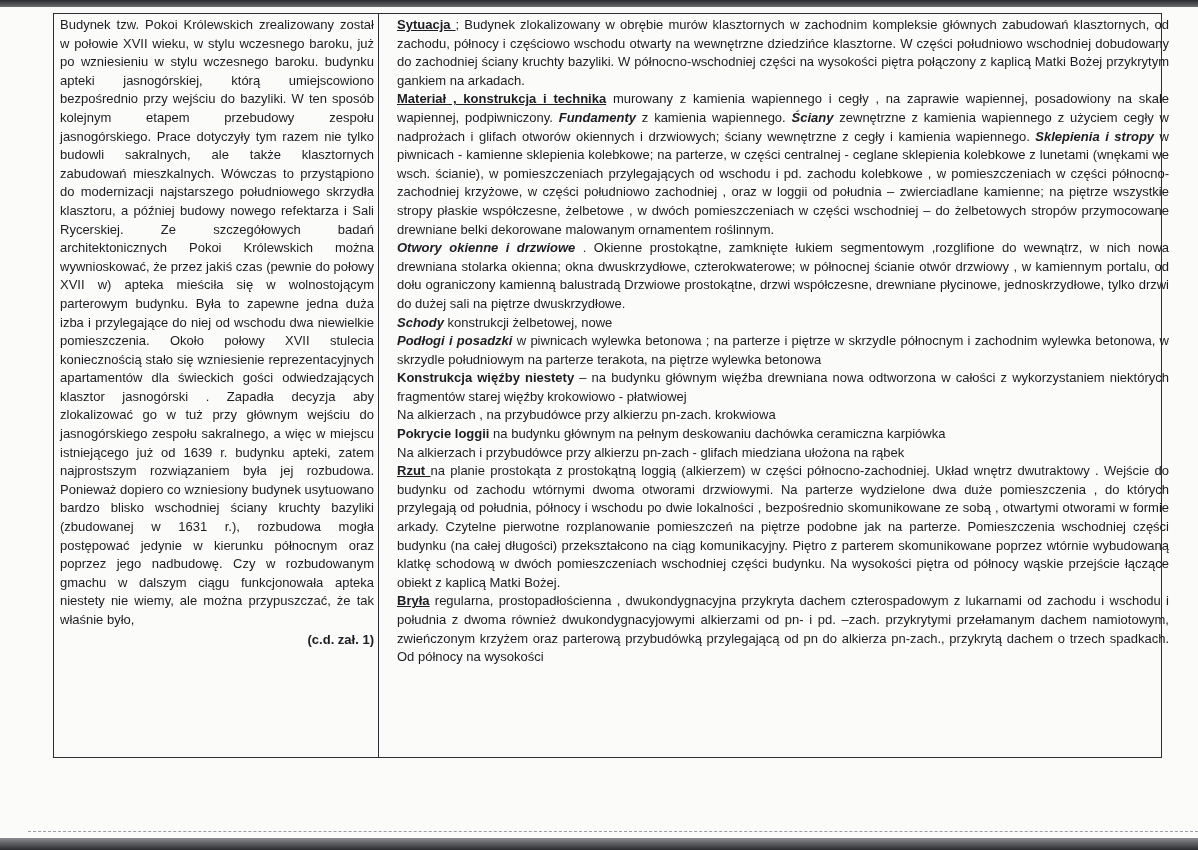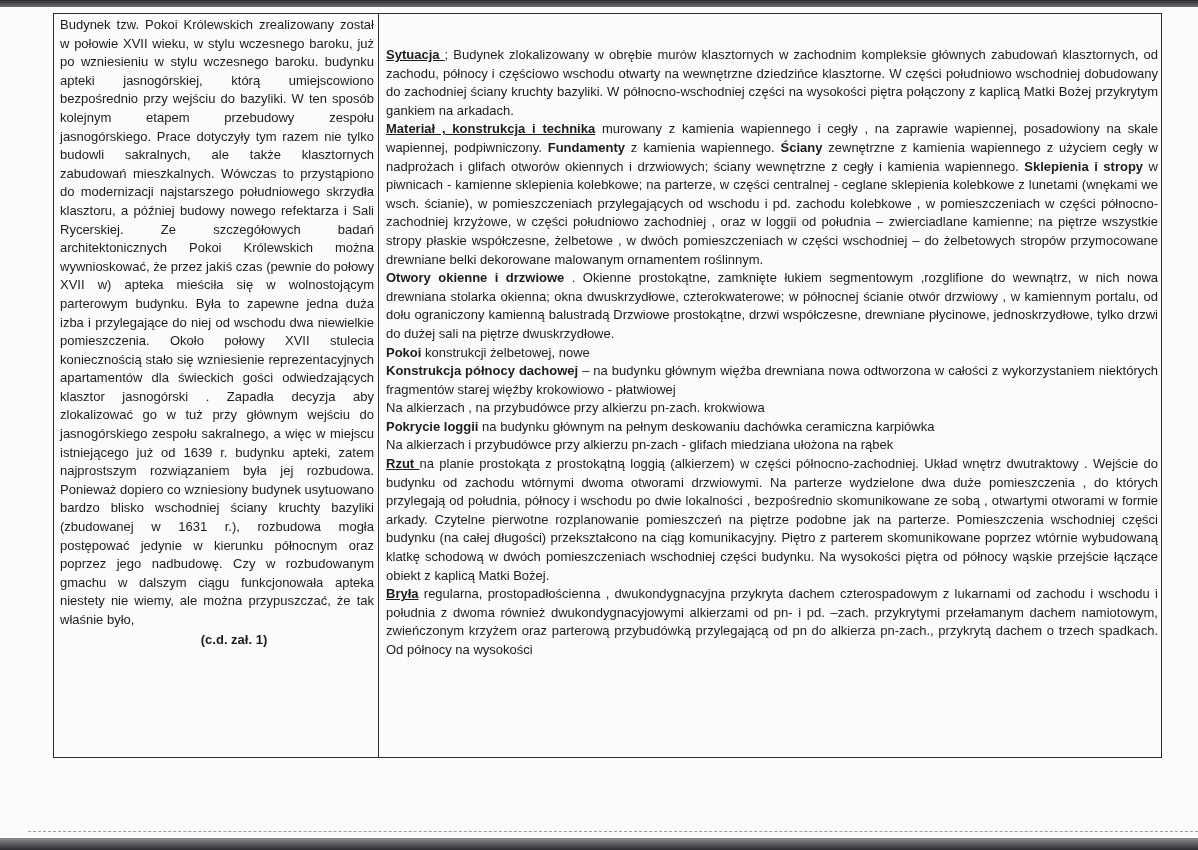--- a/index.html
+++ b/index.html
@@ -15,26 +15,26 @@
   .table-frame {
     position:absolute; left:53px; top:13px; width:1109px; height:745px;
     border:1.5px solid #2c2e36; box-sizing:border-box;
   }
   .col-divider { position:absolute; left:378px; top:13px; width:0; height:745px; border-left:1.5px solid #2c2e36; }
   .col {
     position:absolute; top:16px; font-size:13px; line-height:18.6px;
     text-align:justify; letter-spacing:0;
   }
   .col-left { left:60px; width:314px; }
-  .col-right { left:386px; width:772px;margin-top:30px; }
+  .col-right { left:397px; width:772px; }
   .col p { margin:0; }
   .h-under { font-weight:bold; text-decoration:underline; }
-  .h-bi { font-weight:bold; }
+  .h-bi { font-weight:bold; font-style:italic; }
   .h-b { font-weight:bold; }
-  .cd { display:block; text-align:center; font-weight:bold; margin-top:1px; }
+  .cd { display:block; text-align:right; font-weight:bold; margin-top:1px; }
   .cd-left { padding-left:34px; }
   .cd-right { padding-left:70px; }
 </style>
 </head>
 <body>
 
 <div class="scan-top"></div>
 
 <div class="table-frame"></div>
 <div class="col-divider"></div>
@@ -44,24 +44,25 @@
   <span class="cd cd-left">(c.d. zał. 1)</span>
 </div>
 
 <div class="col col-right">
   <p><span class="h-under">Sytuacja </span><span>; Budynek zlokalizowany w obrębie murów klasztornych w zachodnim kompleksie głównych zabudowań klasztornych, od zachodu, północy i częściowo wschodu otwarty na wewnętrzne dziedzińce klasztorne. W części południowo wschodniej dobudowany do zachodniej ściany kruchty bazyliki. W północno-wschodniej części na wysokości piętra połączony z kaplicą Matki Bożej przykrytym gankiem na arkadach.</span></p>
 
   <p><span class="h-under">Materiał , konstrukcja i technika</span><span> murowany z kamienia wapiennego i cegły , na zaprawie wapiennej, posadowiony na skale wapiennej, podpiwniczony. </span><span class="h-bi">Fundamenty</span><span> z kamienia wapiennego. </span><span class="h-bi">Ściany</span><span> zewnętrzne z kamienia wapiennego z użyciem cegły w nadprożach i glifach otworów okiennych i drzwiowych; ściany wewnętrzne z cegły i kamienia wapiennego. </span><span class="h-bi">Sklepienia i stropy</span><span> w piwnicach - kamienne sklepienia kolebkowe; na parterze, w części centralnej - ceglane sklepienia kolebkowe z lunetami (wnękami we wsch. ścianie), w pomieszczeniach przylegających od wschodu i pd. zachodu kolebkowe , w pomieszczeniach w części północno-zachodniej krzyżowe, w części południowo zachodniej , oraz w loggii od południa – zwierciadlane kamienne; na piętrze wszystkie stropy płaskie współczesne, żelbetowe , w dwóch pomieszczeniach w części wschodniej – do żelbetowych stropów przymocowane drewniane belki dekorowane malowanym ornamentem roślinnym.</span></p>
 
   <p><span class="h-bi">Otwory okienne i drzwiowe</span><span> . Okienne prostokątne, zamknięte łukiem segmentowym ,rozglifione do wewnątrz, w nich nowa drewniana stolarka okienna; okna dwuskrzydłowe, czterokwaterowe; w północnej ścianie otwór drzwiowy , w kamiennym portalu, od dołu ograniczony kamienną balustradą Drzwiowe prostokątne, drzwi współczesne, drewniane płycinowe, jednoskrzydłowe, tylko drzwi do dużej sali na piętrze dwuskrzydłowe.</span></p>
 
-  <p><span class="h-bi">Pokoi</span><span> konstrukcji żelbetowej, nowe</span></p>
+  <p><span class="h-bi">Schody</span><span> konstrukcji żelbetowej, nowe</span></p>
 
+  <p><span class="h-bi">Podłogi i posadzki</span><span> w piwnicach wylewka betonowa ; na parterze i piętrze w skrzydle północnym i zachodnim wylewka betonowa, w skrzydle południowym na parterze terakota, na piętrze wylewka betonowa</span></p>
 
-  <p><span class="h-b">Konstrukcja północy dachowej</span><span> – na budynku głównym więźba drewniana nowa odtworzona w całości z wykorzystaniem niektórych fragmentów starej więźby krokowiowo - płatwiowej</span></p>
+  <p><span class="h-b">Konstrukcja więźby niestety</span><span> – na budynku głównym więźba drewniana nowa odtworzona w całości z wykorzystaniem niektórych fragmentów starej więźby krokowiowo - płatwiowej</span></p>
   <p>Na alkierzach , na przybudówce przy alkierzu pn-zach. krokwiowa</p>
 
   <p><span class="h-b">Pokrycie loggii</span><span> na budynku głównym na pełnym deskowaniu dachówka ceramiczna karpiówka</span></p>
   <p>Na alkierzach i przybudówce przy alkierzu pn-zach - glifach miedziana ułożona na rąbek</p>
 
   <p><span class="h-under">Rzut </span><span>na planie prostokąta z prostokątną loggią (alkierzem) w części północno-zachodniej. Układ wnętrz dwutraktowy . Wejście do budynku od zachodu wtórnymi dwoma otworami drzwiowymi. Na parterze wydzielone dwa duże pomieszczenia , do których przylegają od południa, północy i wschodu po dwie lokalności , bezpośrednio skomunikowane ze sobą , otwartymi otworami w formie arkady. Czytelne pierwotne rozplanowanie pomieszczeń na piętrze podobne jak na parterze. Pomieszczenia wschodniej części budynku (na całej długości) przekształcono na ciąg komunikacyjny. Piętro z parterem skomunikowane poprzez wtórnie wybudowaną klatkę schodową w dwóch pomieszczeniach wschodniej części budynku. Na wysokości piętra od północy wąskie przejście łączące obiekt z kaplicą Matki Bożej.</span></p>
 
   <p><span class="h-under">Bryła</span><span> regularna, prostopadłościenna , dwukondygnacyjna przykryta dachem czterospadowym z lukarnami od zachodu i wschodu i południa z dwoma również dwukondygnacyjowymi alkierzami od pn- i pd. –zach. przykrytymi przełamanym dachem namiotowym, zwieńczonym krzyżem oraz parterową przybudówką przylegającą od pn do alkierza pn-zach., przykrytą dachem o trzech spadkach. Od północy na wysokości</span></p>
 
 </div>

